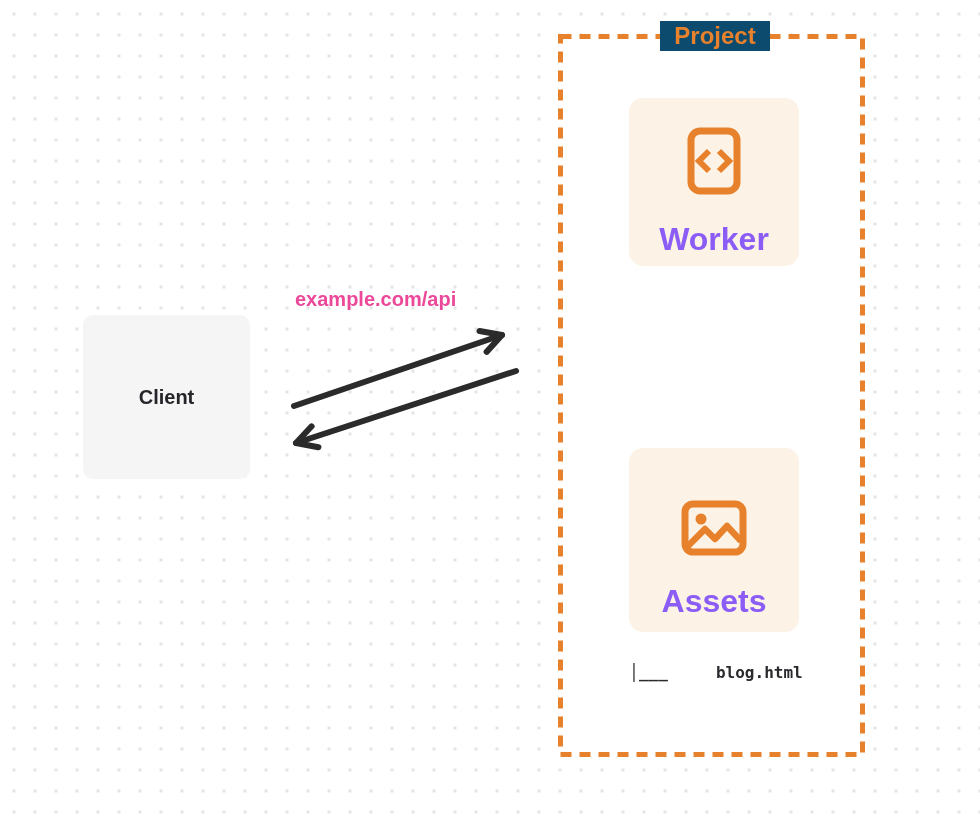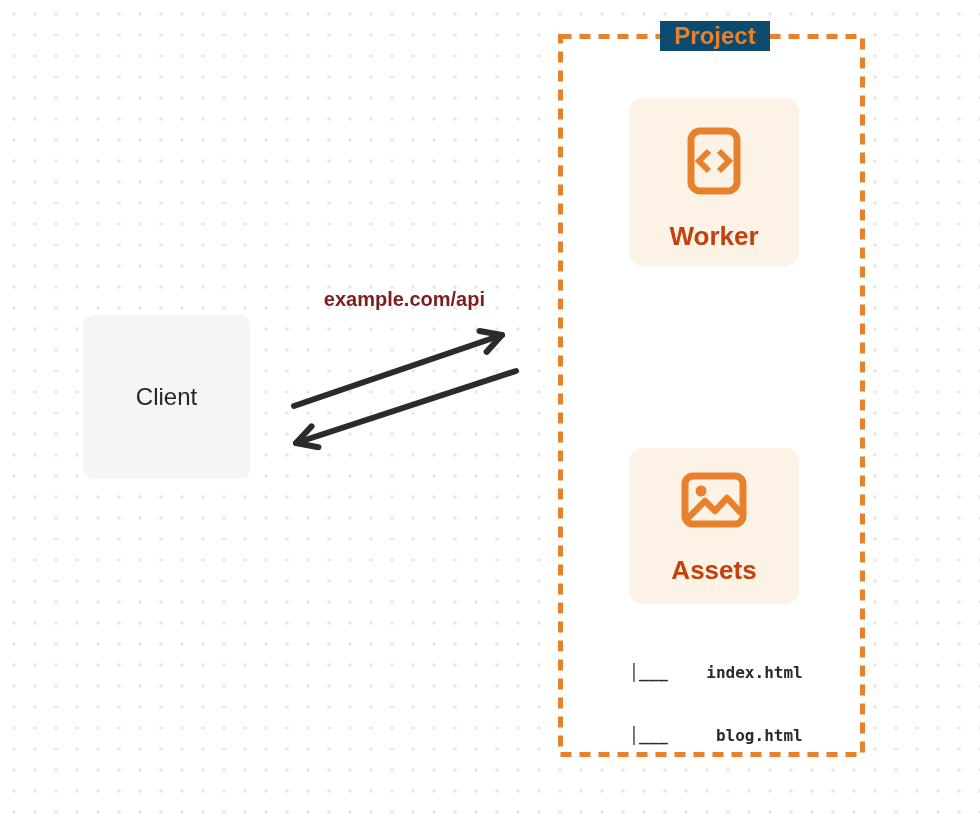--- a/index.html
+++ b/index.html
@@ -51,48 +51,48 @@
     left: 83px; top: 315px;
     width: 167px; height: 164px;
     background: #f5f5f6;
     border-radius: 10px;
     display: flex;
     align-items: center;
     justify-content: center;
     z-index: 3;
   }
   .node-label {
-    font-size: 24px;
-    font-weight: 400;
+    font-size: 20px;
+    font-weight: 700;
     color: #26262a;
   }
 
   .request-label {
     left: 295px; top: 288px;
     width: 190px;
-    text-align: right;
+    text-align: left;
     font-size: 20px;
     font-weight: 700;
-    color: #7f1d1d;
+    color: #ec4899;
     z-index: 3;
   }
 
   .card {
     left: 629px;
     width: 170px;
     background: #fcf3e6;
     border-radius: 14px;
     display: flex;
     flex-direction: column;
     align-items: center;
     z-index: 3;
   }
   .card.worker { top: 98px; height: 168px; padding-top: 29px; box-sizing: content-box; height: 139px; }
-  .card.assets { top: 448px; height: 166px; padding-top: 24px; box-sizing: content-box; height: 132px; }
-  .card .card-label { margin-top: 26px; font-size: 26px; font-weight: 700; color: #c2410c; }
+  .card.assets { top: 448px; height: 166px; padding-top: 52px; box-sizing: content-box; height: 132px; }
+  .card .card-label { margin-top: 26px; font-size: 32px; font-weight: 700; color: #8b5cf6; }
   .card.assets .card-label { margin-top: 27px; }
 
   .tree {
     left: 610px; top: 620px;
     font-family: "DejaVu Sans Mono", monospace;
     font-size: 16px;
     line-height: 21px;
     font-weight: 700;
     color: #2a2a2e;
     white-space: pre;
@@ -135,16 +135,15 @@
 <div class="abs card assets">
   <svg width="66" height="56" viewBox="0 0 66 56">
     <rect x="4" y="4" width="58" height="48" rx="8" fill="none" stroke="#e8812b" stroke-width="7"></rect>
     <circle cx="20" cy="19" r="5.5" fill="#e8812b"></circle>
     <path d="M7,46 L24,29 L34,39 L46,26 L60,41" fill="none" stroke="#e8812b" stroke-width="6.5" stroke-linejoin="round" stroke-linecap="butt"></path>
   </svg>
   <div class="card-label">Assets</div>
 </div>
 
 <div class="abs tree">
-  <div class="tree-line"><span>  │___    </span><span>index.html</span></div>
   <div class="tree-line"><span>  │___     </span><span>blog.html</span></div>
   
 </div>
 
 </body></html>

